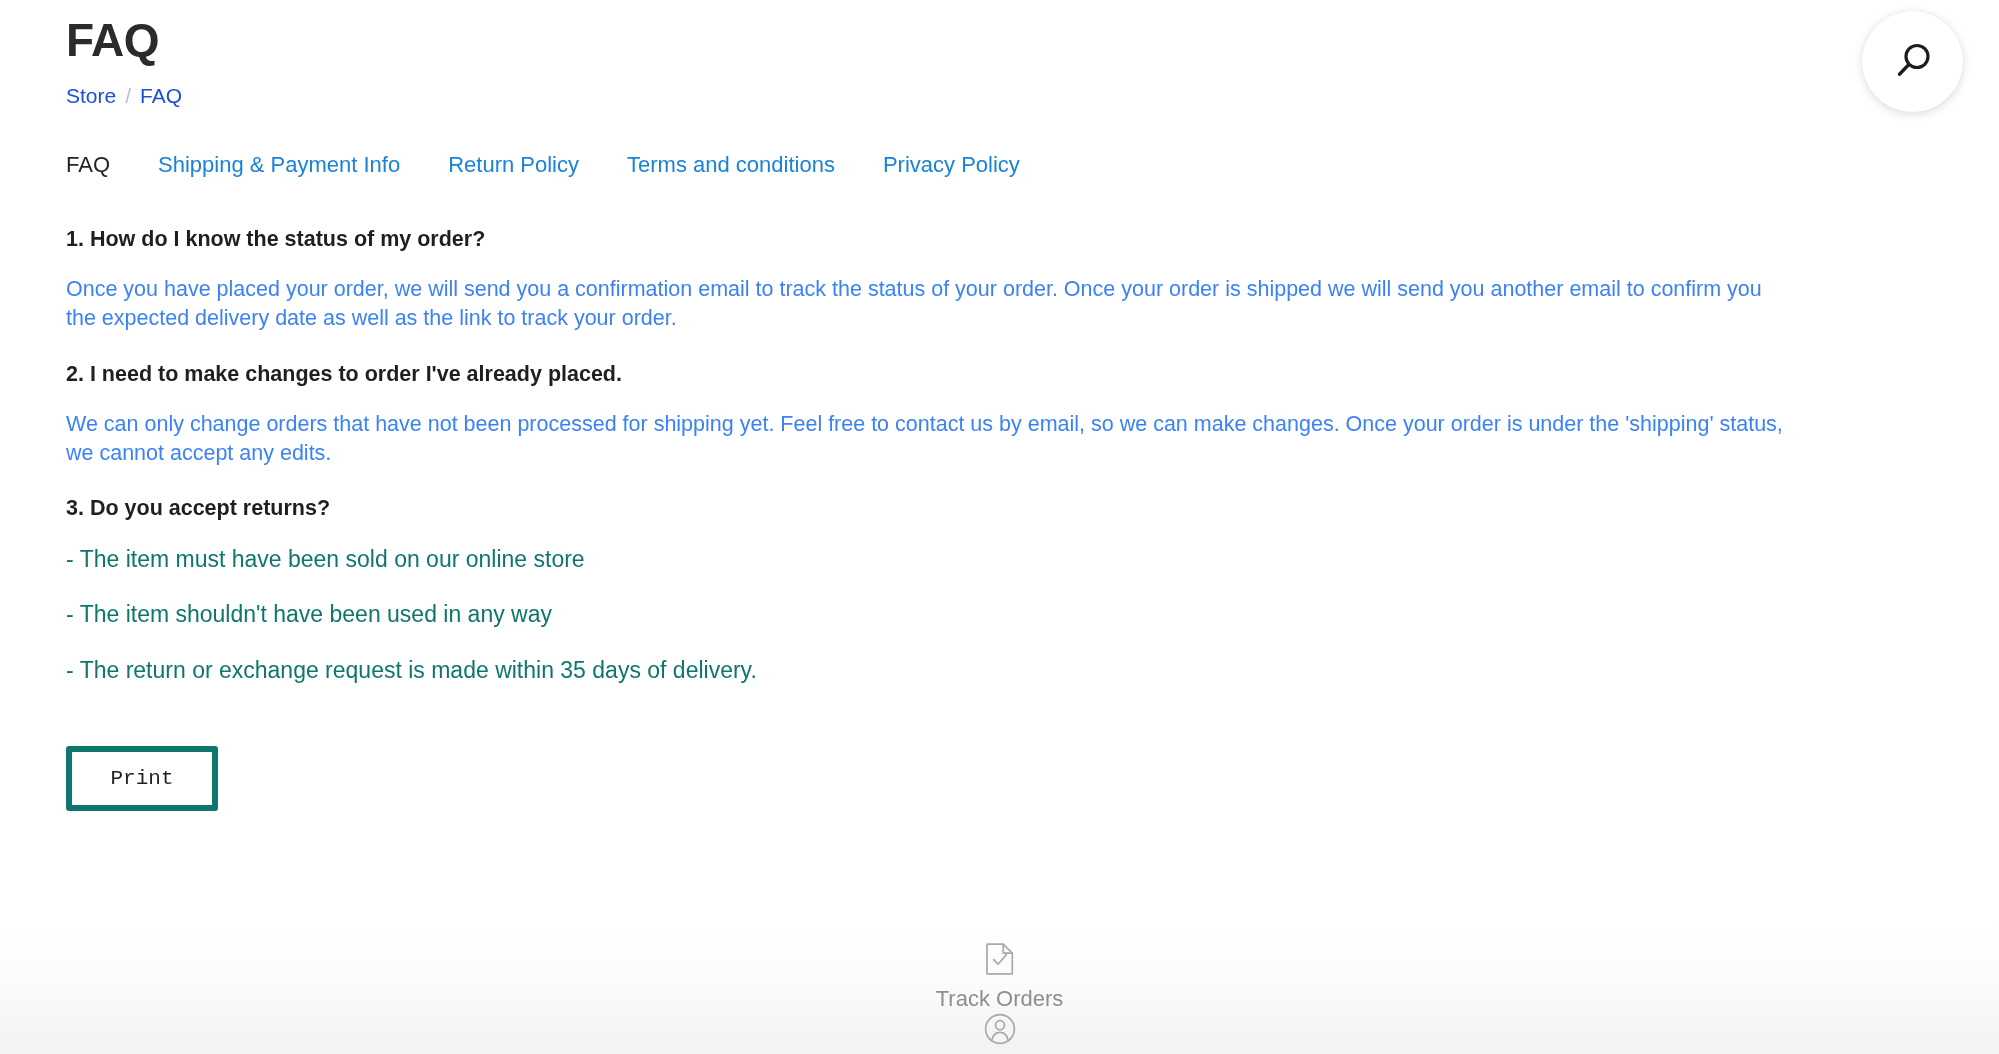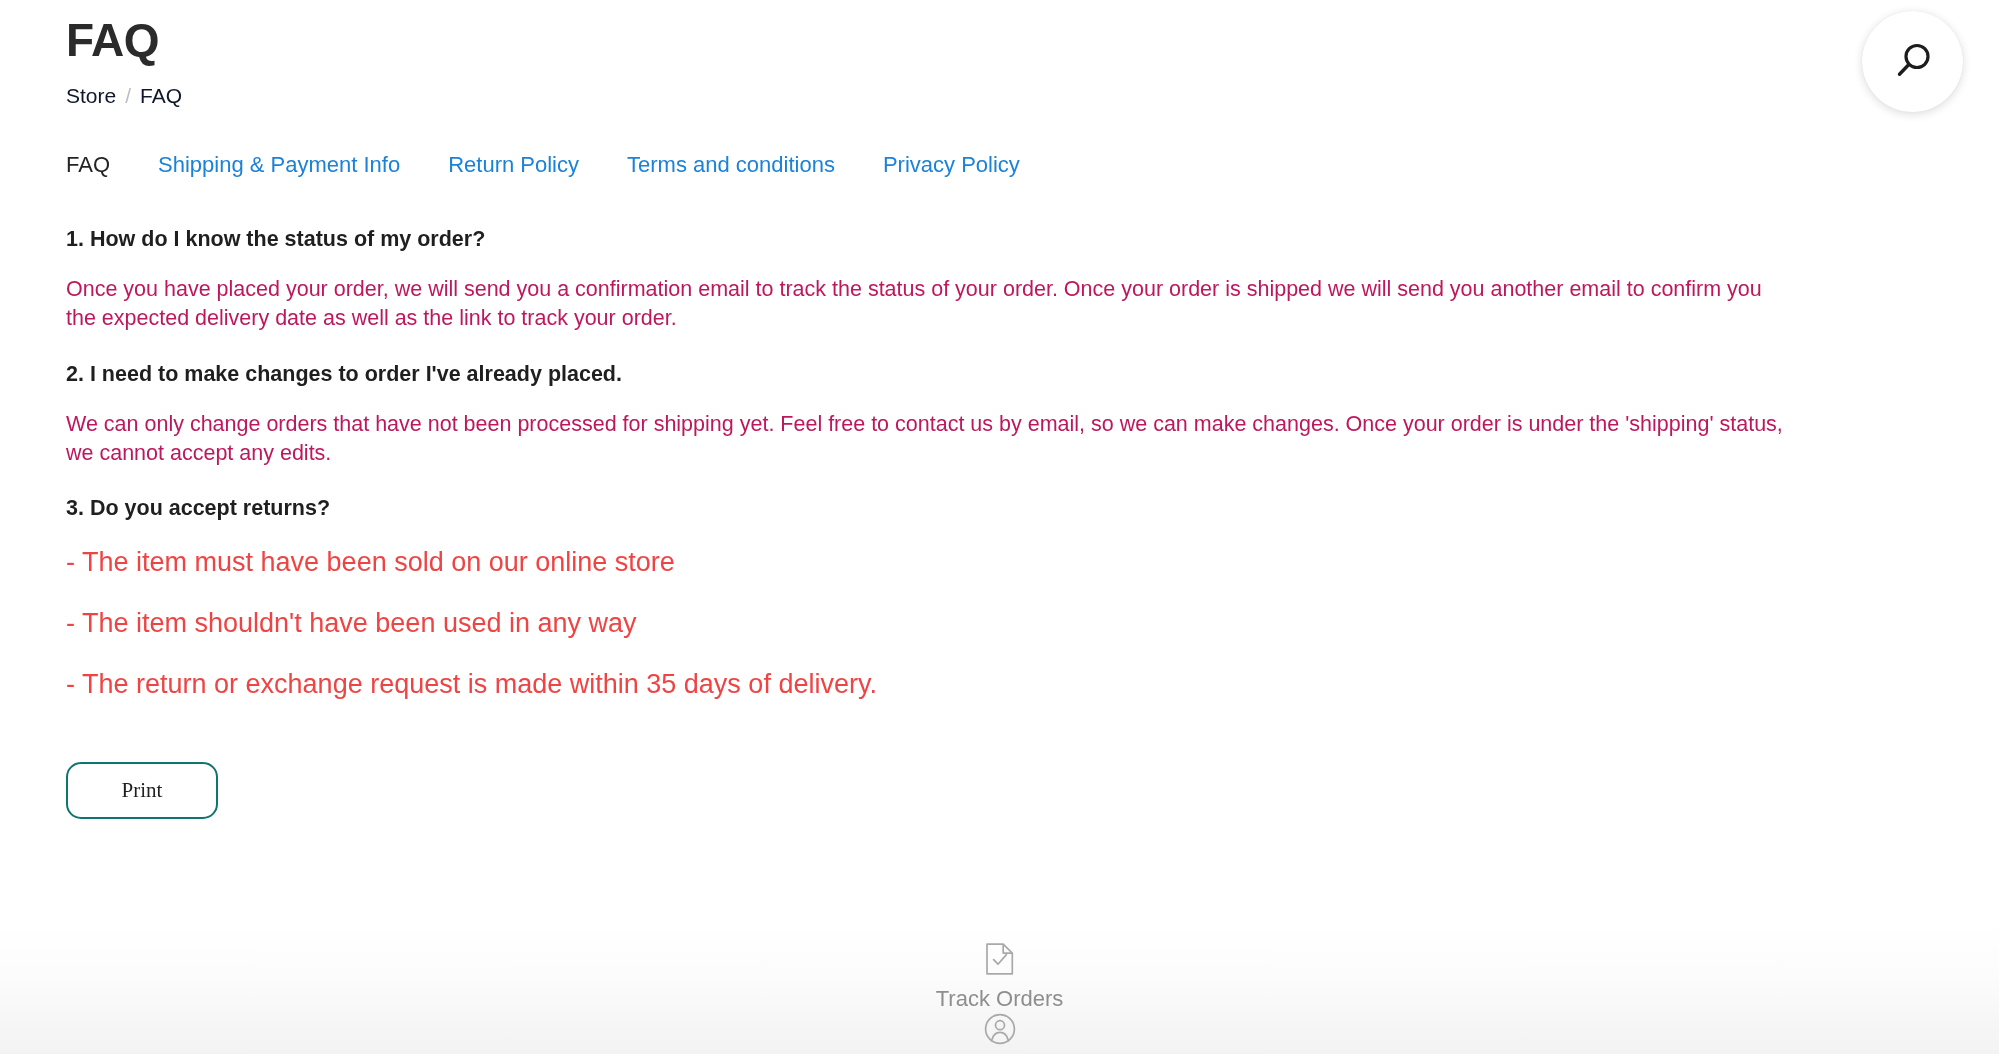--- a/index.html
+++ b/index.html
@@ -44,21 +44,21 @@
     line-height: 1.25;
   }
 
   .breadcrumb {
     margin-top: 13px;
     font-size: 21px;
     color: #9a9a9a;
     line-height: 1.2;
     white-space: nowrap;
   }
-  .breadcrumb .crumb { color: #0f172a; }
+  .breadcrumb .crumb { color: #1d4ed8; }
   .breadcrumb .sep {
     color: #bdbdbd;
     padding: 0 9px;
   }
 
   
   .tabs {
     margin-top: 44px;
     display: flex;
     align-items: baseline;
@@ -83,44 +83,44 @@
   }
   .q {
     font-size: 21.5px;
     font-weight: bold;
     color: #1f1f1f;
     line-height: 1.35;
     margin: 8px 0 21px 0;
   }
   .a {
     font-size: 21.5px;
-    color: #be185d;
+    color: #3b82f6;
     line-height: 1.36;
     margin: 0 0 26px 0;
     max-width: 1725px;
   }
   .bullet {
-    font-size: 27px;
-    color: #ef4444;
+    font-size: 23px;
+    color: #0f766e;
     line-height: 1.36;
     margin: 0 0 24px 0;
   }
   .qa-block { margin-bottom: 12px; }
   .qa-block:last-child { margin-bottom: 0; }
 
   
   .print-wrap { margin-top: 60px; }
   .print-btn {
     display: inline-block;
     min-width: 152px;
     padding: 14px 30px;
-    border: 2px solid #0f766e;
-    border-radius: 15px;
+    border: 6px solid #0f766e;
+    border-radius: 3px;
     background: #ffffff;
-    font-family: Liberation Serif, serif;
+    font-family: Liberation Mono, monospace;
     font-size: 21px;
     color: #1f1f1f;
     text-align: center;
     cursor: pointer;
     line-height: 1.2;
   }
 
   
   .search-fab {
     position: absolute;

